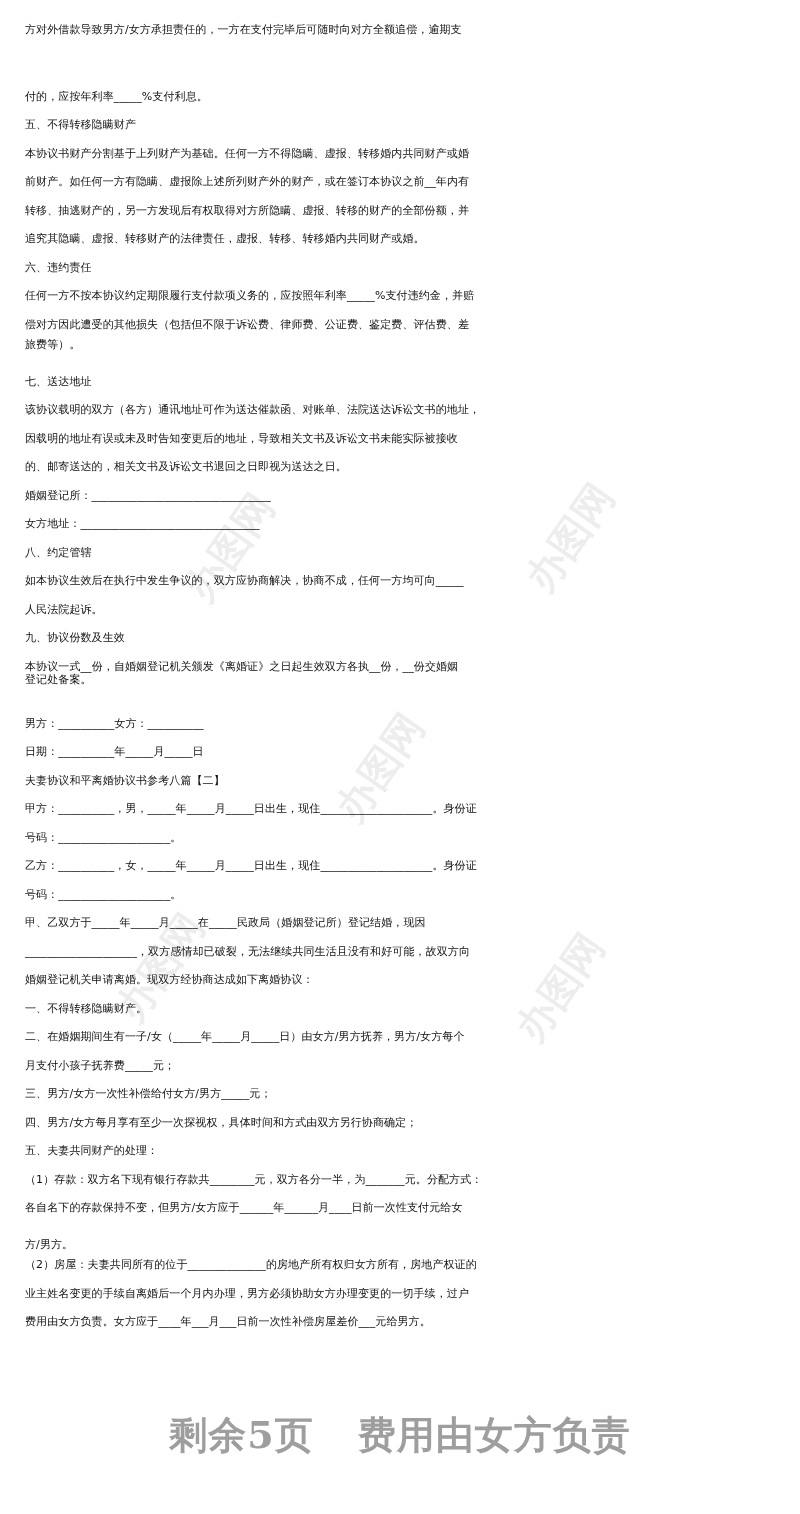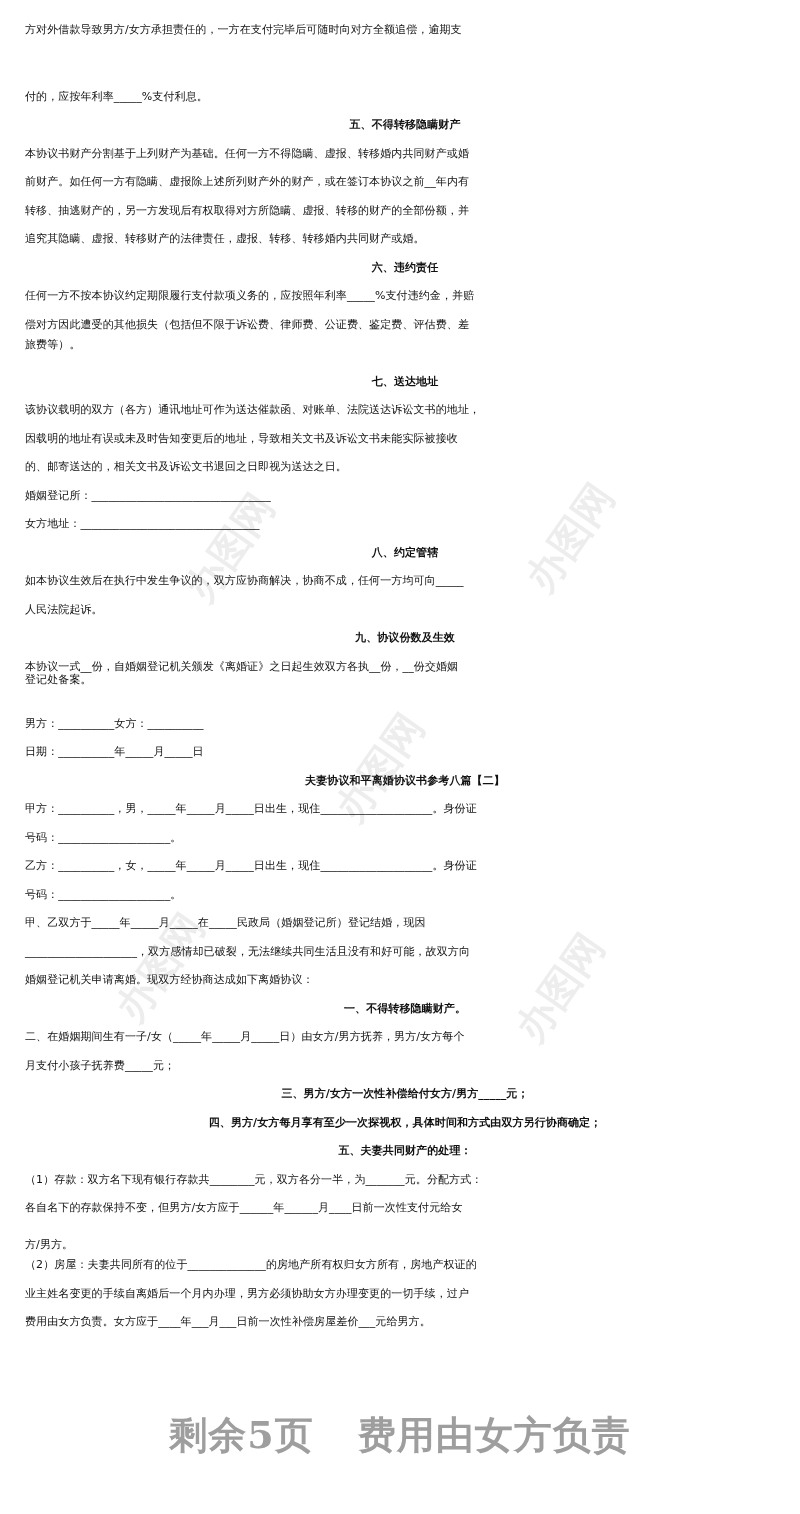--- a/index.html
+++ b/index.html
@@ -7,21 +7,21 @@
     width: 800px; height: 1514px; position: relative; overflow: hidden;
     font-family: "DejaVu Sans", "Liberation Sans", sans-serif;
     color: #111111;
   }
   .page { position: absolute; left: 0; top: 0; width: 800px; height: 1514px; }
   .line {
     position: absolute; left: 25px; width: 760px;
     font-size: 11px; line-height: 28px; white-space: nowrap;
     letter-spacing: 0.1px;
   }
-  .bold { font-weight: bold; text-align: center; }
+  .bold { font-weight: normal; }
   .wm {
     position: absolute; color: rgba(0,0,0,0.07); font-size: 40px;
     font-weight: bold; transform: rotate(-55deg); white-space: nowrap;
     pointer-events: none;
   }
   .footer-banner {
     position: absolute; left: 0; width: 800px; top: 1410px; text-align: center;
     font-size: 38px; font-weight: bold; color: #9e9e9e; letter-spacing: 1px;
     font-family: "DejaVu Serif", "Liberation Serif", serif;
   }

